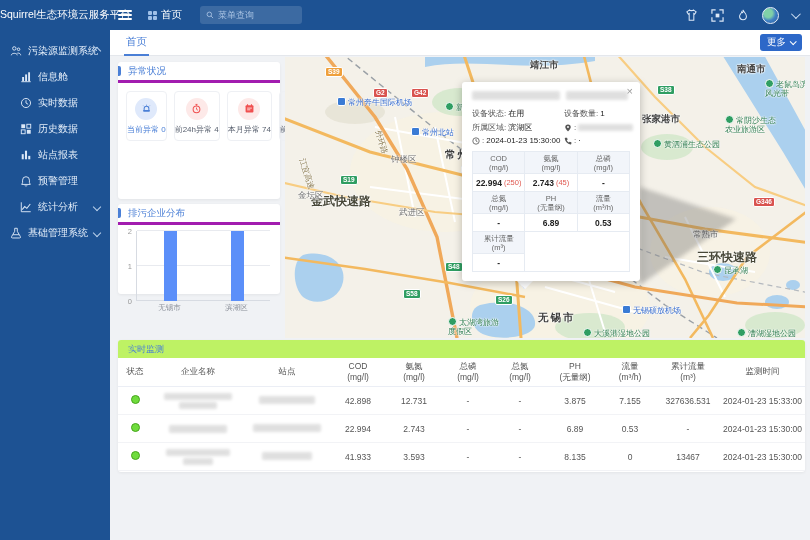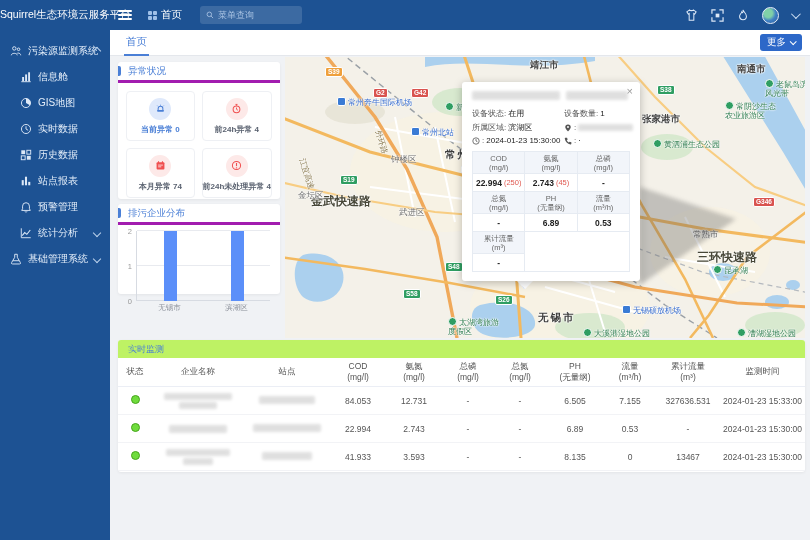--- a/index.html
+++ b/index.html
@@ -39,21 +39,21 @@
   .more-btn { margin-left:auto; margin-right:8px; background:#2d68c8; color:#fff; font-size:9.5px; border:none; border-radius:3px; height:17px; padding:0 7px; display:flex; align-items:center; gap:4px; cursor:pointer; }
   .more-btn .mchev { width:5px; height:5px; border-right:1.2px solid #fff; border-bottom:1.2px solid #fff; transform:rotate(45deg) translateY(-1px); }
 
   
   .card { position:absolute; background:#fff; border-radius:3px; box-shadow:0 1px 3px rgba(0,0,0,.06); }
   .card-head { height:21px; display:flex; align-items:center; border-bottom:3px solid #a21caf; position:relative; }
   .card-head:before { content:""; position:absolute; left:0; top:4px; bottom:4px; width:3px; background:#4a7fd6; border-radius:0 2px 2px 0; }
   .card-head span { margin-left:10px; font-size:9.5px; color:#4a7fd6; }
 
   #status-card { left:118px; top:62px; width:162px; height:137px; }
-  .stat-grid { display:grid; grid-template-columns:1fr 1fr; gap:7px; padding:8px;font-weight:bold; }
+  .stat-grid { display:grid; grid-template-columns:1fr 1fr 1fr 1fr; gap:7px; padding:8px; }
   .stat { border:1px solid #eef0f4; border-radius:4px; height:50px; display:flex; flex-direction:column; align-items:center; justify-content:center; gap:4px; cursor:pointer; }
   .bubble { width:22px; height:22px; border-radius:50%; display:flex; align-items:center; justify-content:center; }
   .bubble.blue { background:#dfe9fb; }
   .bubble.red { background:#fde9e8; }
   .stat-label { font-size:8px; color:#5a6270; white-space:nowrap; }
   .stat-label.hl { color:#4a7fd6; }
 
   
   #chart-card { left:118px; top:204px; width:162px; height:90px; }
   .chart-wrap { position:relative; height:100px; }
@@ -180,27 +180,20 @@
           <path d="M1.5 12.5 H12.5" stroke="#dce8f7" stroke-width="1.1"></path>
           <rect x="2.5" y="7" width="2.2" height="5" fill="#dce8f7"></rect>
           <rect x="6" y="4" width="2.2" height="8" fill="#dce8f7"></rect>
           <rect x="9.5" y="1.5" width="2.2" height="10.5" fill="#dce8f7"></rect>
         </svg>
       <span>信息舱</span>
     </div>
     <div class="mi child">
       <svg class="ic" viewBox="0 0 14 14">
           <circle cx="7" cy="7" r="5.3" fill="none" stroke="#dce8f7" stroke-width="1.1"></circle>
-          <path d="M7 7 V1.7 A5.3 5.3 0 0 1 11.6 9.5 Z" fill="#dce8f7"></path>
-        </svg>
-      <span>GIS地图</span>
-    </div>
-    <div class="mi child">
-      <svg class="ic" viewBox="0 0 14 14">
-          <circle cx="7" cy="7" r="5.3" fill="none" stroke="#dce8f7" stroke-width="1.1"></circle>
           <path d="M7 3.8 V7 L9.5 8.5" fill="none" stroke="#dce8f7" stroke-width="1.1"></path>
         </svg>
       <span>实时数据</span>
     </div>
     <div class="mi child">
       <svg class="ic" viewBox="0 0 14 14">
           <rect x="1.5" y="1.5" width="4.5" height="4.5" fill="#dce8f7"></rect>
           <rect x="8" y="1.5" width="4.5" height="4.5" fill="none" stroke="#dce8f7" stroke-width="1.1"></rect>
           <rect x="1.5" y="8" width="4.5" height="4.5" fill="none" stroke="#dce8f7" stroke-width="1.1"></rect>
           <rect x="8" y="8" width="4.5" height="4.5" fill="#dce8f7"></rect>
@@ -358,21 +351,21 @@
       <path d="M330 -5 L370 40 L420 90 L470 130 L525 150" fill="none" stroke="#f8cd82" stroke-width="2.2"></path>
     </svg>
 
     <div id="map-labels">
         <span class="ml city" style="left: 245px; top: 2px;">靖江市</span>
         <span class="ml city" style="left: 452px; top: 6px;">南通市</span>
         <span class="ml city" style="left: 357px; top: 56px;">张家港市</span>
         <span class="ml blue" style="left: 52px; top: 40px;">常州奔牛国际机场</span>
         <span class="ml green" style="left: 160px; top: 45px;">新龙生态林</span>
         <span class="ml green2" style="left: 480px; top: 22px;">老鼠岛滨江风光带</span>
-        <span class="ml green2" style="left: 440px; top: 44px;">常阴沙生态农业旅游区</span>
+        <span class="ml green2" style="left: 440px; top: 58px;">常阴沙生态农业旅游区</span>
         <span class="ml green" style="left: 368px; top: 82px;">黄泗浦生态公园</span>
         <span class="ml blue" style="left: 126px; top: 70px;">常州北站</span>
         <span class="ml district" style="left: 106px; top: 97px;">钟楼区</span>
         <span class="ml city-big" style="left: 160px; top: 91px;">常州市</span>
         <span class="ml blue" style="left: 176px; top: 108px;">常州站</span>
         <span class="ml road-rot" style="left: 98px; top: 72px;">外环路</span>
         <span class="ml road-rot" style="left: 22px; top: 100px;">江宜高速</span>
         <span class="ml road-bold" style="left: 26px; top: 136px;">金武快速路</span>
         <span class="ml district" style="left: 13px; top: 133px; text-align: right;">金坛区</span>
         <span class="ml district" style="left: 114px; top: 150px;">武进区</span>
@@ -570,25 +563,25 @@
       <tbody>
         <tr>
           <td><span class="dot"></span></td>
           <td>
               <div class="nameblur">
                 <span class="blur" style="width:68px;height:7px;"></span>
                 <span class="blur" style="width:38px;height:7px;"></span>
               </div>
             </td>
           <td><span class="blur" style="width:56px;height:8px;"></span></td>
-          <td>84.053</td>
+          <td>42.898</td>
           <td>12.731</td>
           <td>-</td>
           <td>-</td>
-          <td>6.505</td>
+          <td>3.875</td>
           <td>7.155</td>
           <td>327636.531</td>
           <td>2024-01-23 15:33:00</td>
         </tr>
         <tr>
           <td><span class="dot"></span></td>
           <td>
               <div class="nameblur">
                 <span class="blur" style="width:58px;height:8px;"></span>
               </div>

